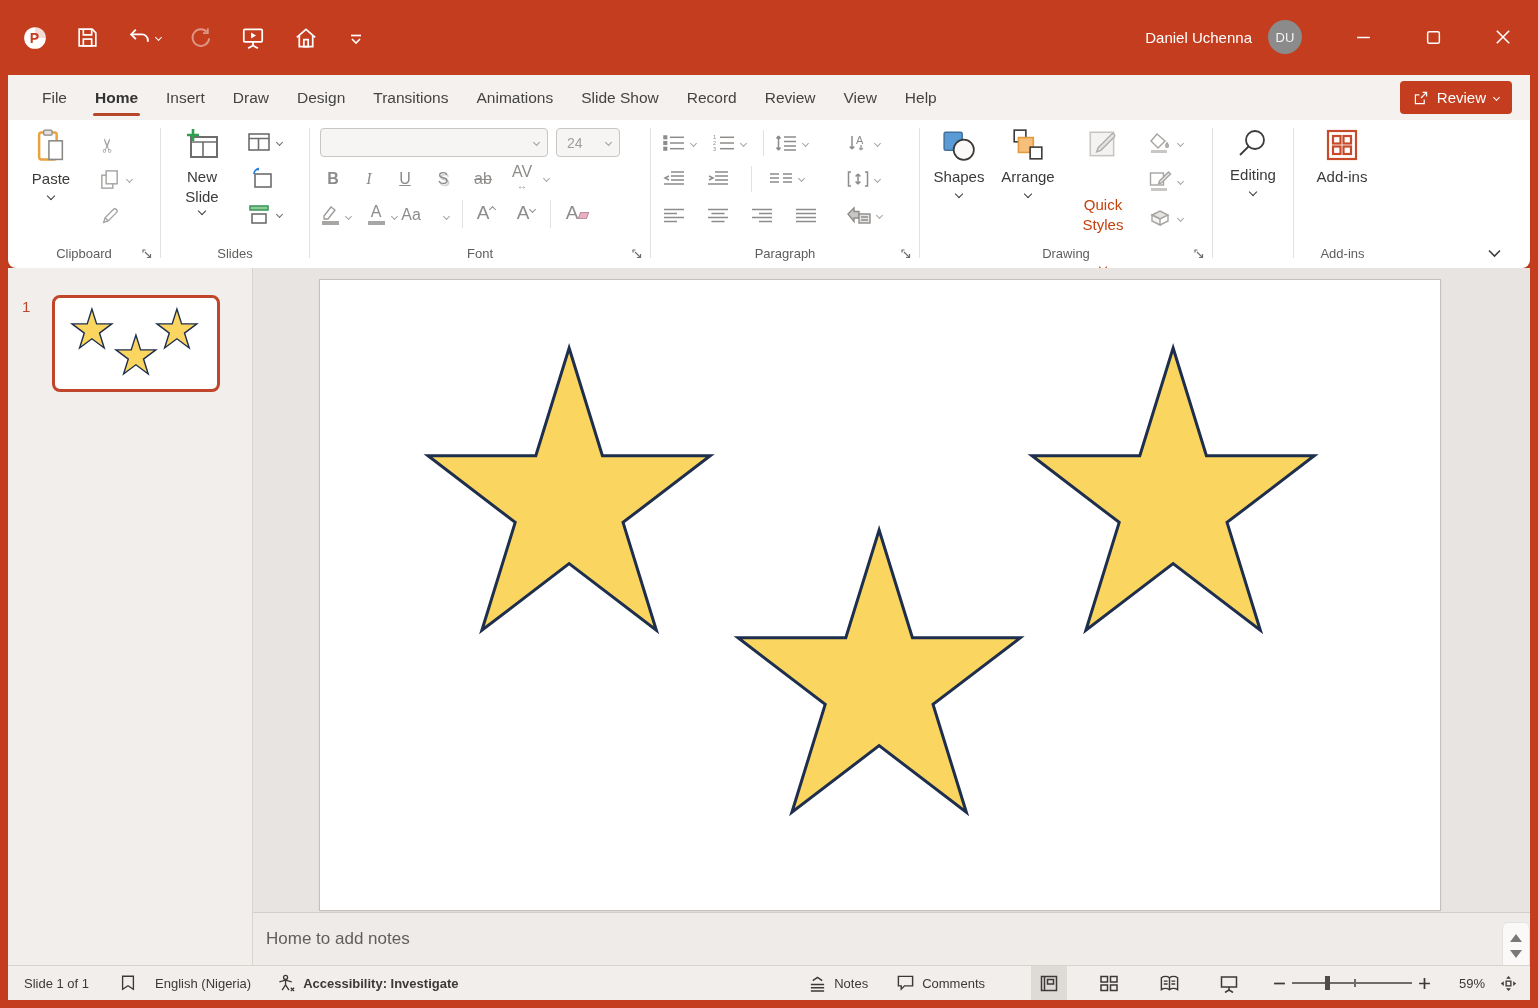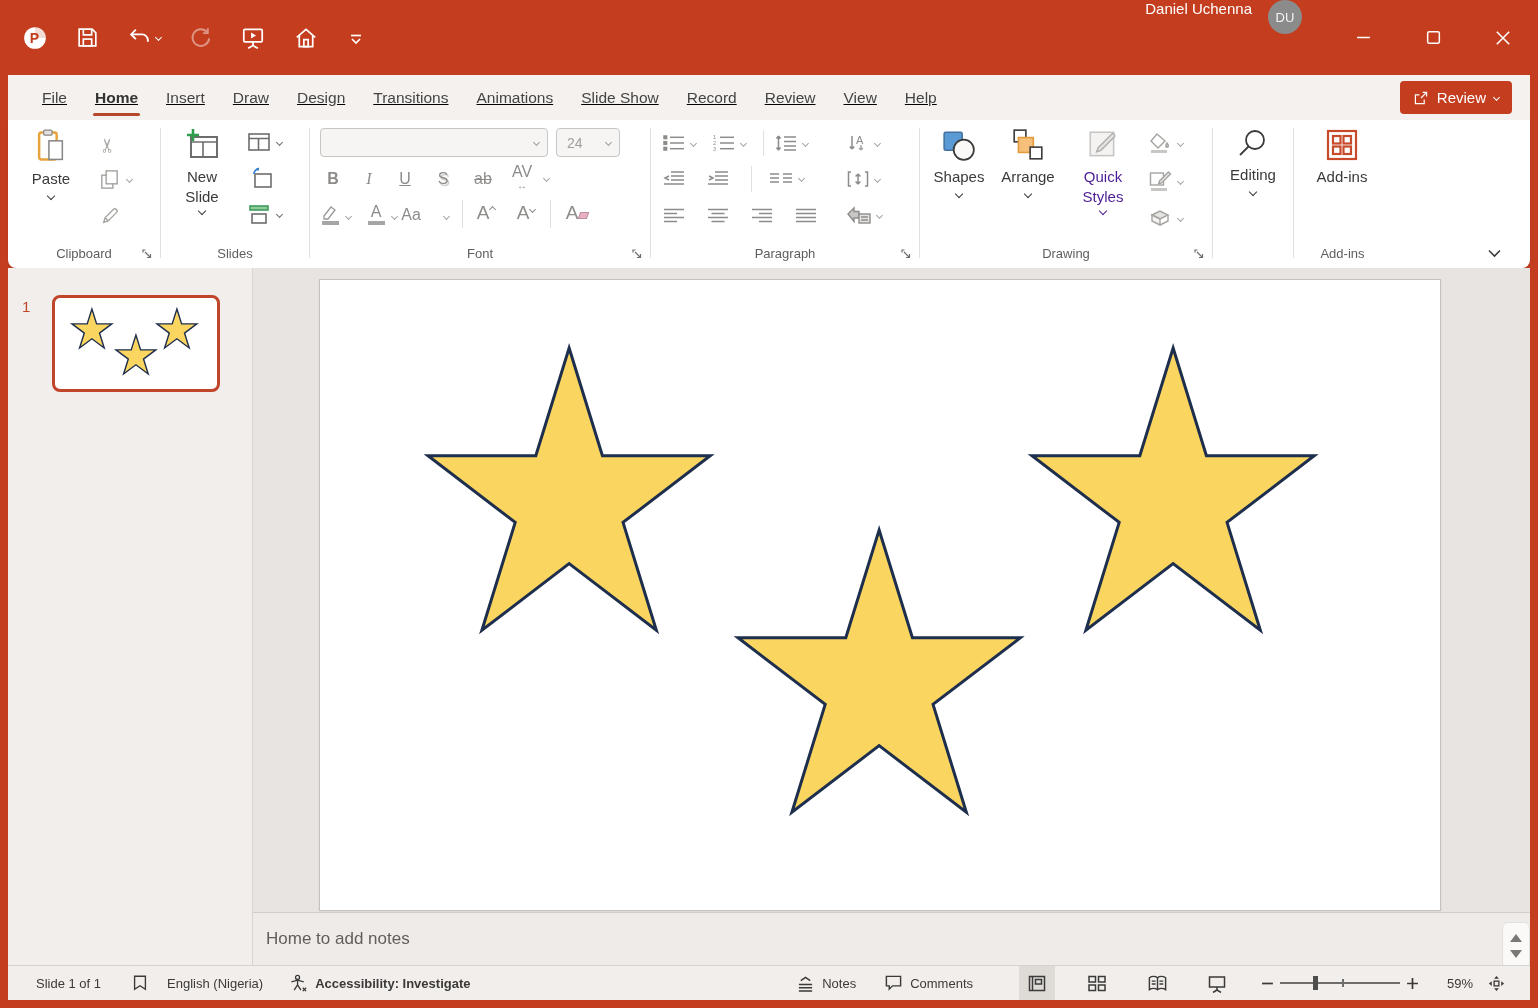--- a/index.html
+++ b/index.html
@@ -13,61 +13,61 @@
   svg { display:block; }
 
   
   .titlebar { position:absolute; left:0; top:0; width:1538px; height:75px; color:#fff; }
   .tb-icons { position:absolute; left:22px; top:0; height:75px; display:flex; align-items:center; gap:27px; }
   .tb-icon { display:flex; align-items:center; gap:4px; cursor:pointer; }
   .tb-icon.disabled { opacity:.45; }
   .tb-title { position:absolute; left:344px; top:0; height:75px; display:flex; align-items:center; font-size:16px; }
   .tb-search { position:absolute; left:588px; top:16px; width:414px; height:44px; background:#EBCDC5;
     border-radius:6px; display:flex; align-items:center; gap:15px; padding-left:42px; color:#5F2212; font-size:16px; cursor:text; }
-  .tb-right { position:absolute; right:0; top:0; height:74px; display:flex; align-items:flex-start; }
+  .tb-right { position:absolute; right:0; top:0; height:74px; display:flex; align-items:center; }
   .tb-user { font-size:15px; }
   .tb-avatar { width:34px; height:34px; border-radius:50%; background:#8B8B8B; color:#F3F3F3;
     display:flex; align-items:center; justify-content:center; font-size:13px; margin-left:16px; cursor:pointer; }
   .win-btn { width:70px; height:75px; display:flex; align-items:center; justify-content:center; cursor:pointer; }
 
   
   .menubar { position:absolute; left:8px; top:75px; width:1522px; height:45px; background:#F5F1EE;
-    display:flex; align-items:flex-start; padding-left:20px;text-decoration:underline; }
+    display:flex; align-items:flex-start; padding-left:20px; }
   .mtab { padding:0 14px; height:45px; display:flex; align-items:center; font-size:15.5px; color:#444; cursor:pointer; position:relative; }
   .mtab.active { font-weight:700; color:#333; }
   .mtab.active::after { content:""; position:absolute; left:12px; right:12px; bottom:4px; height:3px; background:#B7472A; border-radius:2px; }
   .share-btn { position:absolute; right:18px; top:6px; height:33px; background:#C33D1E; color:#fff; border-radius:4px;
     display:flex; align-items:center; gap:8px; padding:0 13px; font-size:15px; cursor:pointer; }
 
   
   .ribbon { position:absolute; left:8px; top:120px; width:1522px; height:148px; background:#fff;
     border-radius:0 0 8px 8px; box-shadow:0 1px 2px rgba(0,0,0,.10); display:flex; }
   .rgroup { position:relative; height:100%; flex:0 0 auto; }
   .rdiv { width:1px; background:#E3E1DF; margin:8px 0 10px; flex:0 0 auto; }
   .glabel { position:absolute; bottom:7px; left:0; width:100%; text-align:center; font-size:13px; color:#605E5C; }
   .launcher { position:absolute; right:7px; bottom:8px; cursor:pointer; }
   .bigbtn { position:absolute; top:8px; display:flex; flex-direction:column; align-items:center; font-size:15px; color:#3B3A39; cursor:pointer; text-align:center; }
   .bigbtn .lblwrap { margin-top:5px; line-height:1.3; }
-  .bigbtn.gray { color:#4c1d95; }
+  .bigbtn.gray { color:#c2410c;gap:28px; }
   .chv { display:inline-block; width:6px; height:6px; border-right:1.4px solid currentColor; border-bottom:1.4px solid currentColor; transform:rotate(45deg); }
   .chv.below { margin-top:4px; }
   .chv.small { width:5px; height:5px; }
   .smallbtn { position:absolute; display:flex; align-items:center; gap:6px; cursor:pointer; color:#A6A4A1; }
   .combo { height:29px; border:1px solid #C8C6C4; border-radius:4px; background:#F6F5F4; position:absolute; top:8px;
     display:flex; align-items:center; justify-content:flex-end; padding:0 8px; color:#A19F9D; font-size:14px; cursor:default; }
   .combo .chv { color:#A19F9D; margin-left:10px; }
   .fbtn { font-size:16px; color:#8E8C8A; text-align:center; cursor:pointer; position:absolute; }
   .fbtn.b { font-weight:700; }
   .fbtn.i { font-family:"Liberation Serif", serif; font-style:italic; }
   .fbtn.u { text-decoration:underline; }
   .fbtn.s { text-shadow:1.5px 1.5px 1px #C8C6C4; }
   .fbtn.ab { text-decoration:line-through;text-align:center; }
   .colorbar { display:block; width:17px; height:4px; background:#A8A6A4; margin:1px auto 0; }
   .statusbar { position:absolute; left:8px; top:965px; width:1522px; height:35px; background:#F2EEEB;
-    border-top:1px solid #D6D2CE; display:flex; align-items:center; font-size:13px; color:#3B3A39; padding:0 24px; }
+    border-top:1px solid #D6D2CE; display:flex; align-items:center; font-size:13px; color:#3B3A39; padding:0 12px; }
   .sb-item { display:flex; align-items:center; gap:7px; cursor:pointer; }
   .viewbtn { width:36px; height:34px; display:flex; align-items:center; justify-content:center; cursor:pointer; }
   .viewbtn.sel { background:#DEDAD6; }
 
   
   .thumbs { position:absolute; left:8px; top:268px; width:245px; height:697px; background:#F2EEEB; }
   .thumbs::after { content:""; position:absolute; right:0; top:0; bottom:0; width:1px; background:#D8D4D0; }
   .thumb-num { position:absolute; left:14px; top:30px; color:#C0452A; font-size:15px; }
   .thumb { position:absolute; left:44px; top:27px; width:168px; height:97px; border:3px solid #C0452A; border-radius:8px; background:#fff; padding:2px; cursor:pointer; }
   .thumb-inner { position:relative; width:100%; height:100%; background:#fff; overflow:hidden; }

